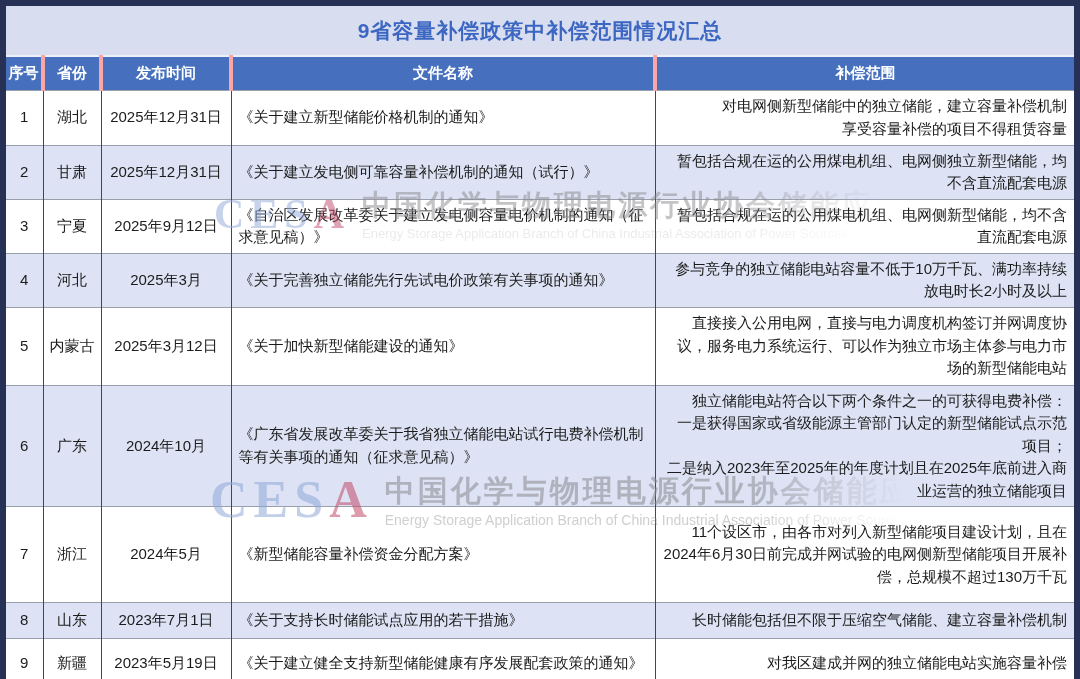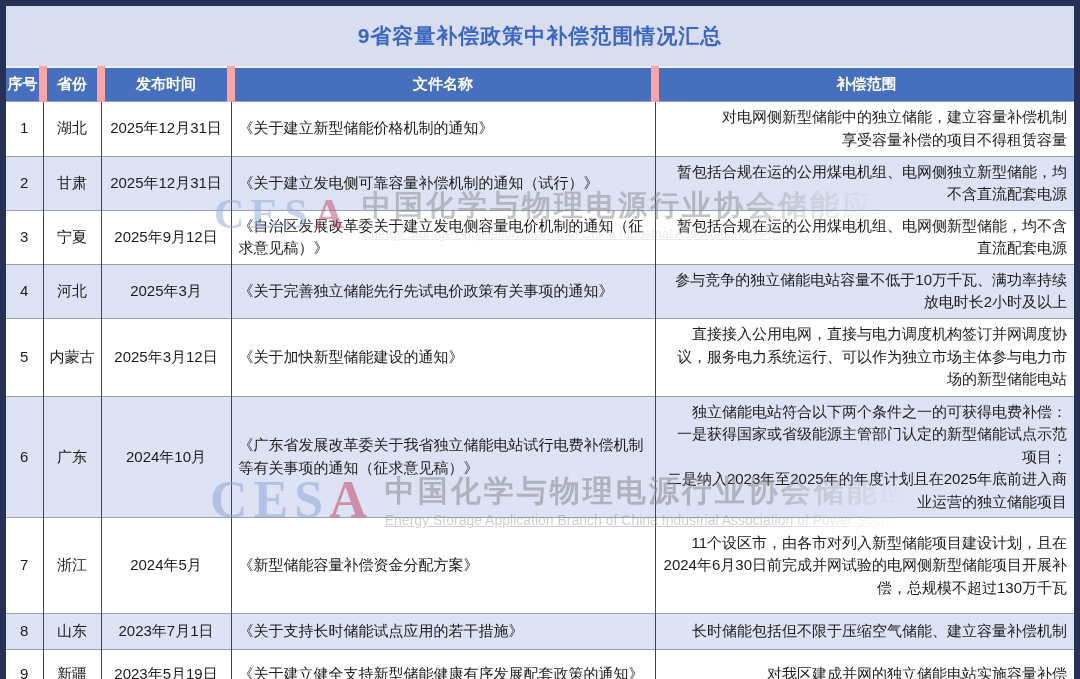--- a/index.html
+++ b/index.html
@@ -10,35 +10,35 @@
   }
   *{box-sizing:border-box;margin:0;padding:0;}
   html,body{width:1080px;height:679px;overflow:hidden;}
   body{
     font-family:"Liberation Sans","DejaVu Sans",sans-serif;
     background:var(--frame);
     position:relative;
   }
   .frame{width:1080px;height:679px;padding:6px;position:relative;}
   .title-bar{
-    height:60px;background:var(--title-bg);
+    height:49px;background:var(--title-bg);
     display:flex;align-items:center;justify-content:center;
   }
   .title-bar .t{
     color:var(--title-text);font-size:21px;font-weight:bold;letter-spacing:1px;
   }
   table{
     width:1068px;border-collapse:collapse;table-layout:fixed;
     background:var(--row-bg);
   }
   col.c1{width:37px}col.c2{width:58px}col.c3{width:130px}col.c4{width:424px}col.c5{width:419px}
   thead th{
     background:var(--header-bg);color:var(--header-text);
     font-size:15px;font-weight:bold;height:34px;text-align:center;
-    border-top:2px solid #eef0f8;border-left:8px solid #fca5a5;
+    border-top:2px solid #eef0f8;border-left:4px solid #fca5a5;
   }
   thead th:first-child{border-left:none;}
   tbody td{
     color:var(--body-text);font-size:15px;line-height:1.5;
     border-top:1px solid #9aa0ab;border-left:1px solid #41464f;
     vertical-align:middle;
   }
   tbody td:first-child{border-left:none;}
   tbody tr:nth-child(even) td{background:var(--row-alt-bg);}
   tbody tr:nth-child(odd) td{background:var(--row-bg);}
@@ -53,21 +53,21 @@
     position:absolute;display:flex;align-items:center;gap:12px;
     pointer-events:none;user-select:none;white-space:nowrap;
   }
   .wm-logo{font-family:"Liberation Serif","DejaVu Serif",serif;font-weight:bold;letter-spacing:6px;}
   .wm-logo .ces{color:var(--wm-blue);}
   .wm-logo .a{color:var(--wm-red);}
   .wm-text{display:flex;flex-direction:column;max-width:520px;overflow:hidden;
     -webkit-mask-image:linear-gradient(to right,#000 70%,transparent 100%);
     mask-image:linear-gradient(to right,#000 70%,transparent 100%);}
   .wm-cn{color:var(--wm-gray);font-weight:bold;letter-spacing:3px;}
-  .wm-en{color:var(--wm-gray);text-decoration:underline;}
+  .wm-en{color:var(--wm-gray);}
   .wm1{top:186px;left:214px;opacity:.50;}
   .wm1 .wm-logo{font-size:42px;}
   .wm1 .wm-cn{font-size:29px;}
   .wm1 .wm-en{font-size:13px;opacity:.35;}
   .wm2{top:470px;left:210px;opacity:.55;}
   .wm2 .wm-logo{font-size:52px;}
   .wm2 .wm-cn{font-size:30px;}
   .wm2 .wm-en{font-size:14px;opacity:.75;}
 </style>
 </head>

